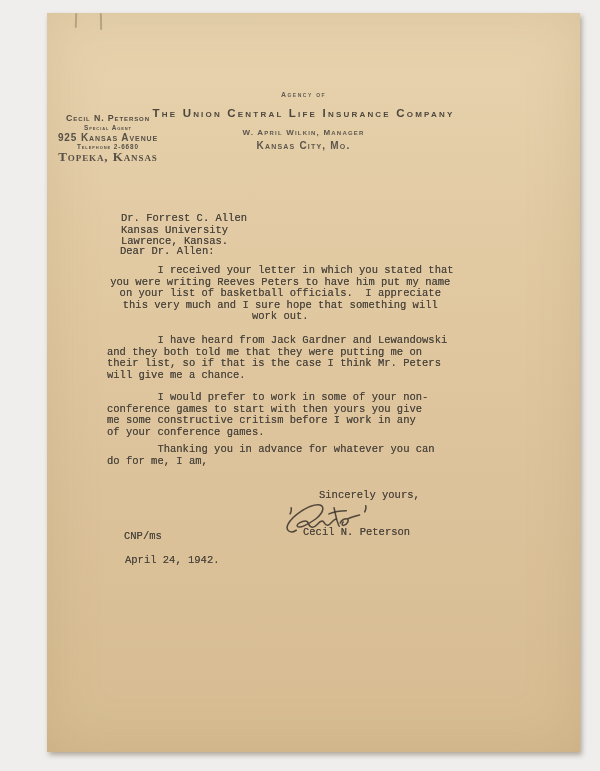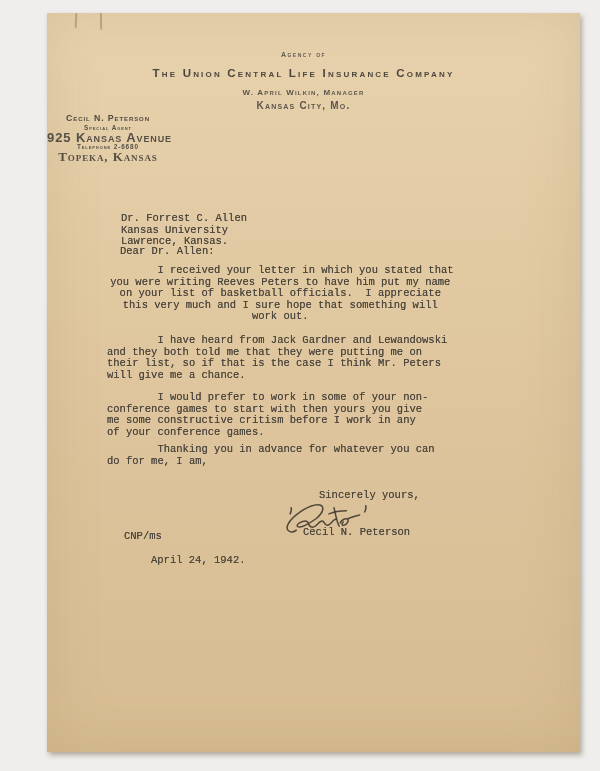--- a/index.html
+++ b/index.html
@@ -13,31 +13,31 @@
     position:absolute;left:47px;top:13px;width:533px;height:739px;
     background:linear-gradient(180deg,#e7d3ae 0%,#e1c9a2 35%,#dcc29a 65%,#d7bc92 100%);
     box-shadow:2px 3px 5px rgba(100,85,60,.45), inset 0 0 55px rgba(150,120,80,.18);
   }
   .pencil-mark{position:absolute;background:rgba(100,88,64,.35);border-radius:1px;}
   .m1{left:28px;top:0;width:2px;height:15px;transform:rotate(2deg);}
   .m2{left:53px;top:0;width:1.5px;height:17px;transform:rotate(-1deg);}
 
   
   .lh{position:absolute;left:-10px;width:100%;text-align:center;
-      color:#585148;font-variant:small-caps;white-space:nowrap;}
+      color:#585148;font-variant:small-caps;white-space:nowrap;margin-top:40px;}
   .lh-agency{top:38px;font-size:7px;letter-spacing:1.5px;font-weight:bold;color:#655d52;}
   .lh-company{top:54px;font-size:11.5px;letter-spacing:2.2px;font-weight:bold;color:#4e473e;}
   .lh-manager{top:75px;font-size:8px;letter-spacing:1.2px;font-weight:bold;color:#5d564c;}
   .lh-city{top:86.5px;font-size:10px;letter-spacing:1.2px;font-weight:bold;color:#5d564c;}
 
   .agent-block{position:absolute;left:0;top:100px;width:122px;text-align:center;
       color:#565047;font-variant:small-caps;white-space:nowrap;}
   .ag-name{font-size:8.8px;letter-spacing:.9px;font-weight:bold;line-height:10px;color:#4f4940;}
   .ag-title{font-size:6.4px;letter-spacing:.9px;font-weight:bold;line-height:9.5px;}
-  .ag-addr{font-size:13px;letter-spacing:.9px;font-weight:bold;line-height:9.5px;}
+  .ag-addr{font-size:10px;letter-spacing:.9px;font-weight:bold;line-height:9.5px;}
   .ag-phone{font-size:6.4px;letter-spacing:.9px;font-weight:bold;line-height:9.5px;}
   .ag-city{font-size:13px;letter-spacing:.9px;font-weight:bold;line-height:9.5px;font-family:Liberation Serif, serif;}
 
   
   .typed{
     position:absolute;
     font-family:"Liberation Mono",monospace;
     font-size:10.5px;line-height:11.5px;
     color:#4a443b;
     text-shadow:0 0 .5px rgba(74,68,59,.75);
@@ -45,21 +45,21 @@
   }
   .recipient{left:74px;top:200px;}
   .salutation{left:73px;top:233px;}
   .p1{left:60px;top:252px;text-align:center;}
   .p2{left:60px;top:322px;}
   .p3{left:60px;top:379px;}
   .p4{left:60px;top:431px;}
   .closing{left:272px;top:477px;}
   .typed-name{left:256px;top:514px;}
   .initials{left:77px;top:518px;}
-  .date{left:78px;top:542px;margin-left:26px;}
+  .date{left:78px;top:542px;}
 
   .signature{position:absolute;left:237px;top:485px;width:94px;height:42px;}
   .signature path{stroke:#3d372d;stroke-width:1.5;fill:none;
       stroke-linecap:round;stroke-linejoin:round;opacity:.88;}
 </style>
 </head>
 <body>
 
 <div class="paper">
   <div class="pencil-mark m1"></div>

